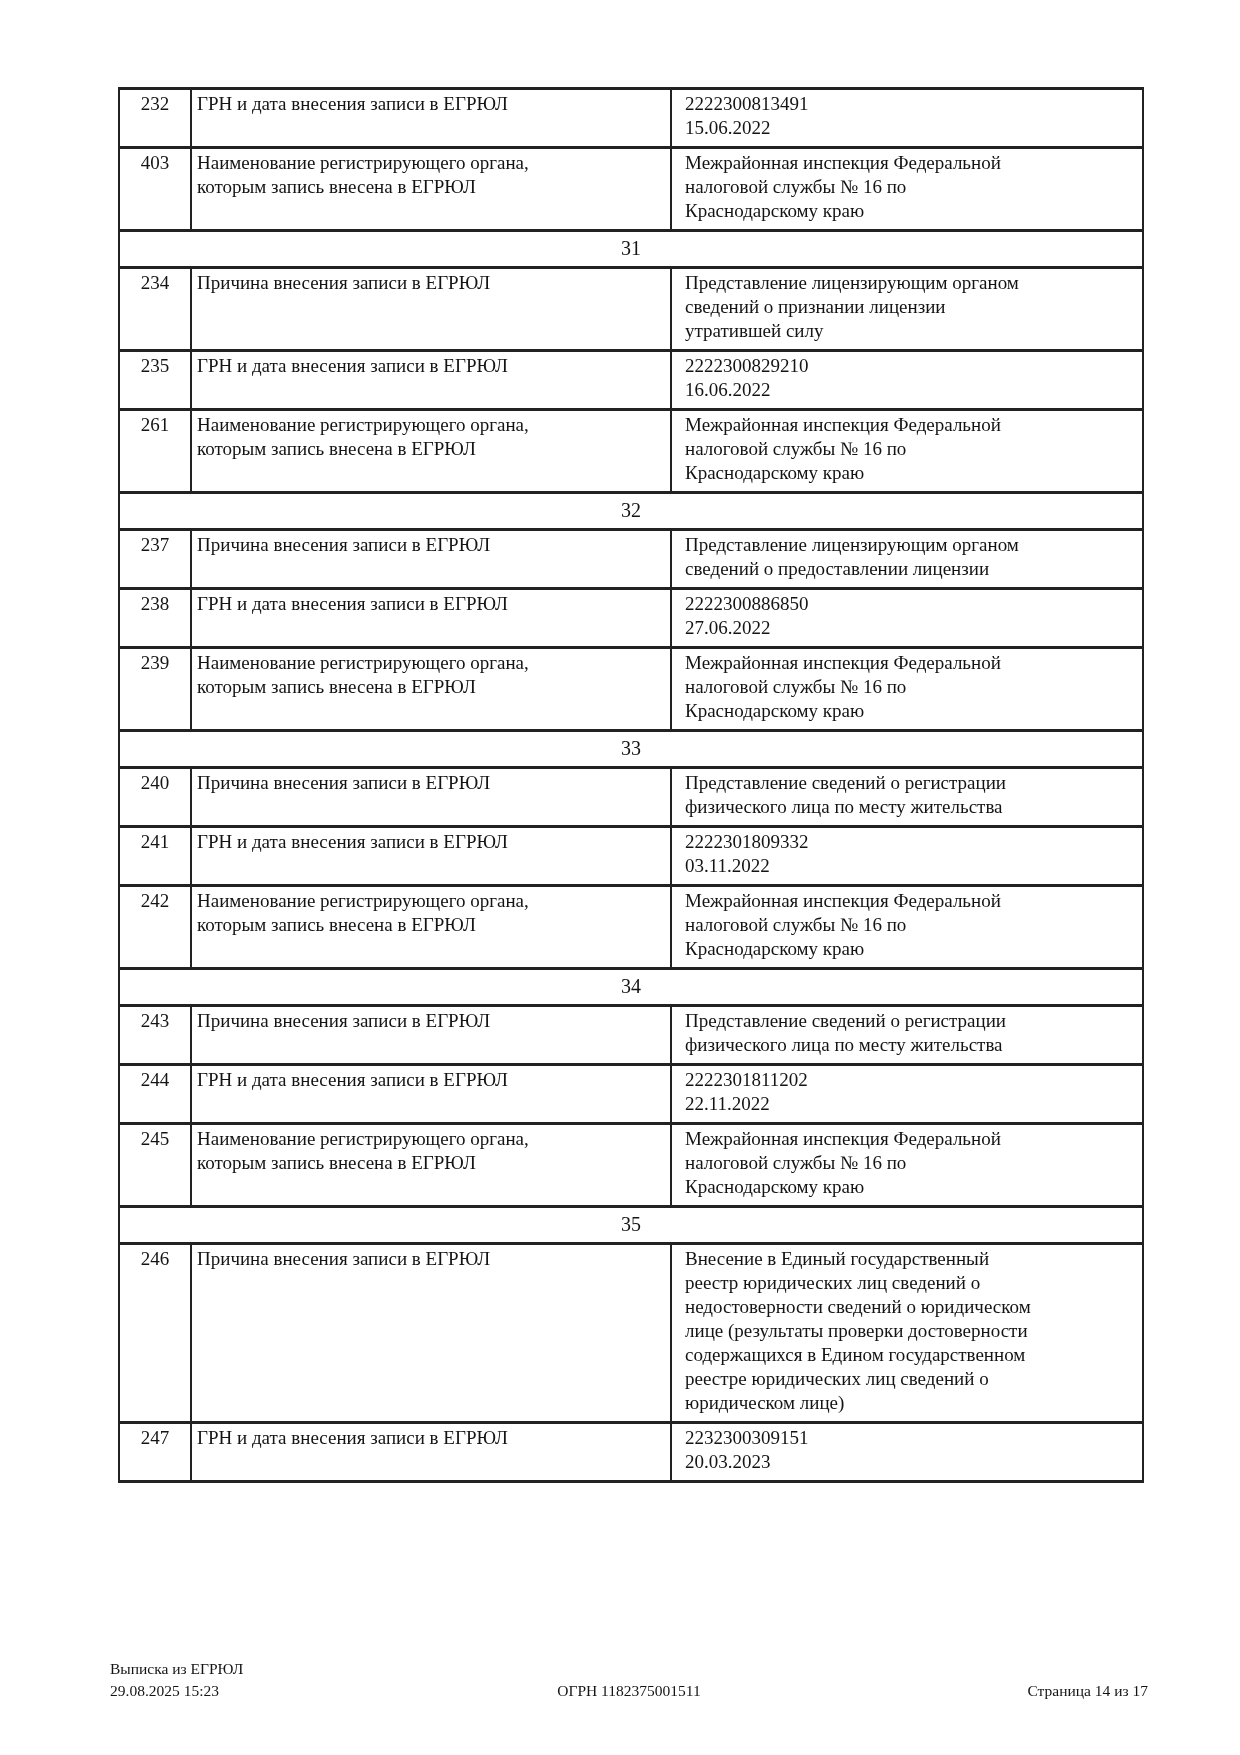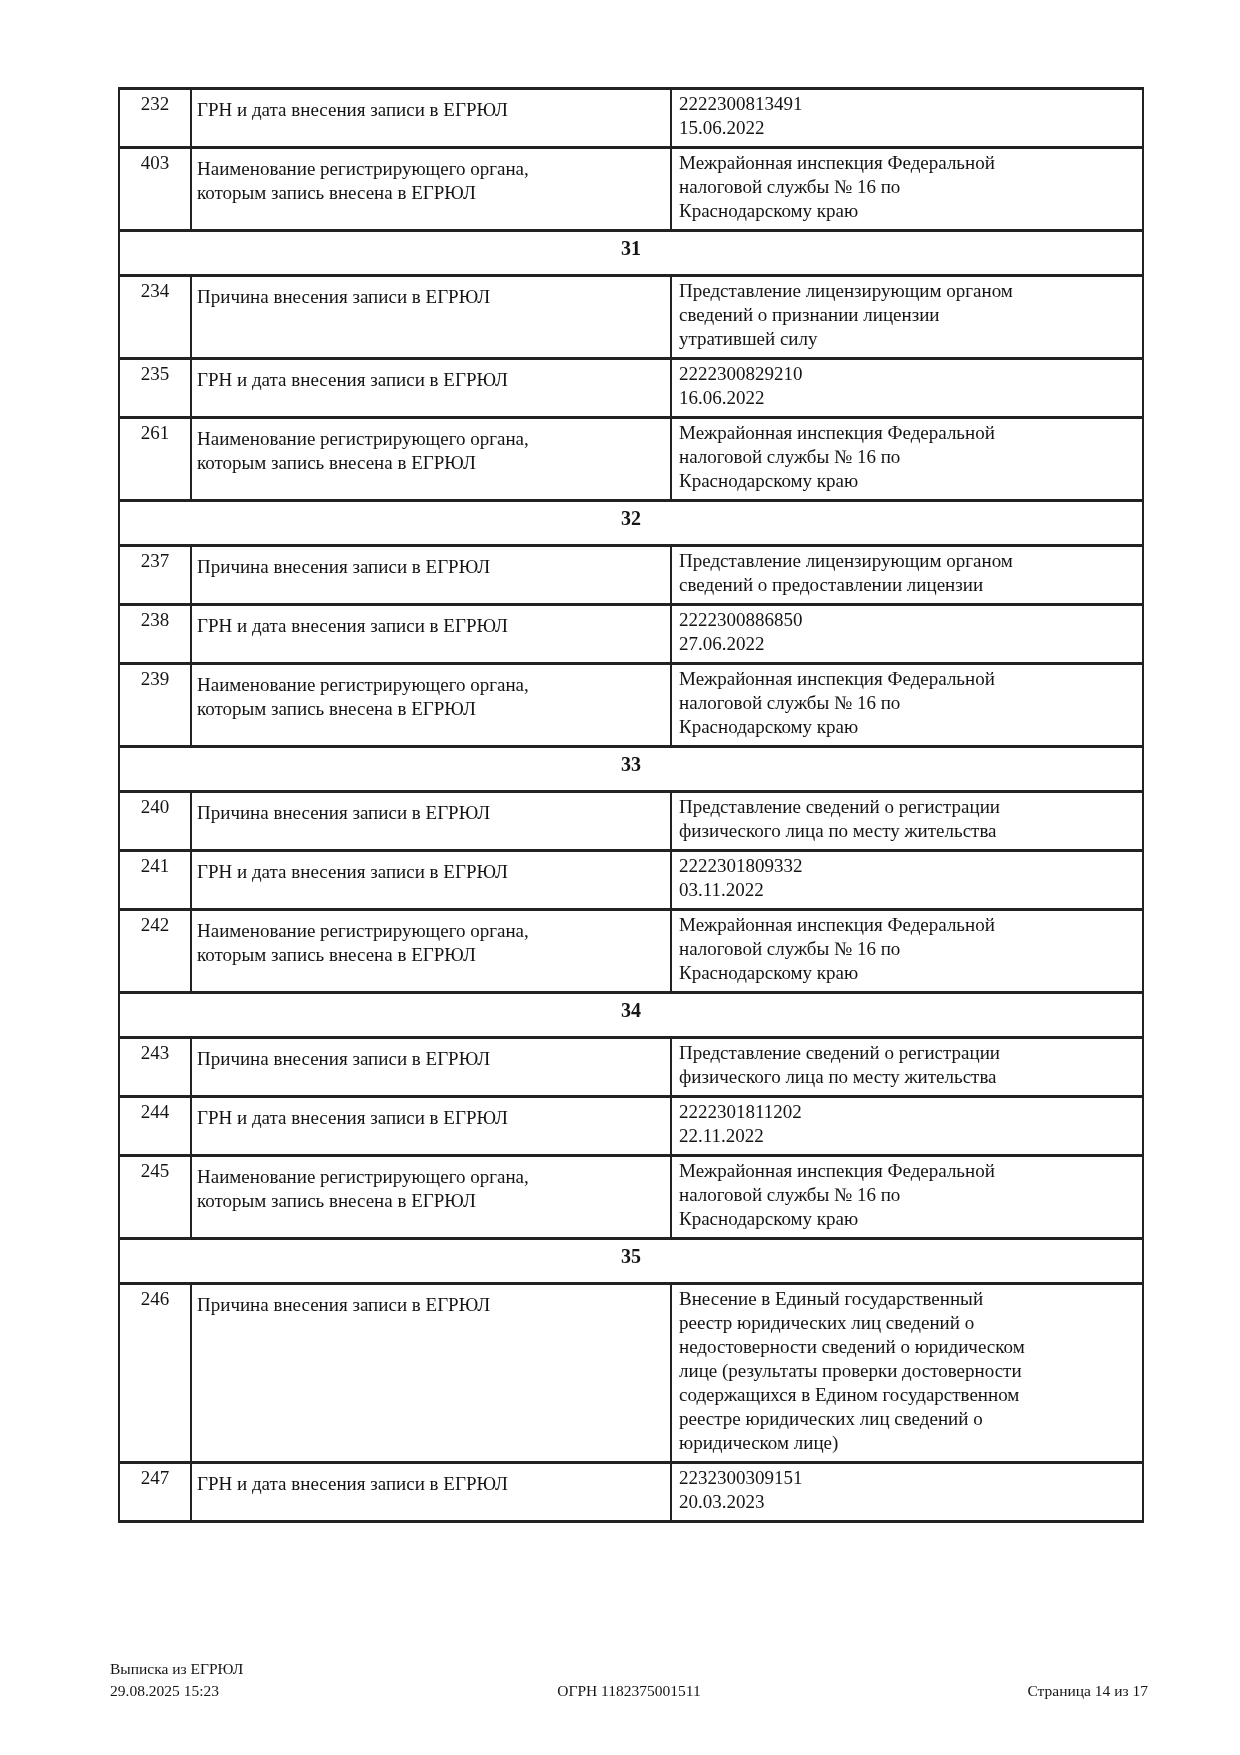--- a/index.html
+++ b/index.html
@@ -29,32 +29,32 @@
     vertical-align: top;
     white-space: pre-line;
     word-wrap: break-word;
     margin-top: 24px;
   }
   td.row-number-cell {
     text-align: center;
     padding: 2px 6px 6px 6px;
   }
   td.field-name-cell {
-    padding: 8px 8px 6px 5px;
+    padding: 2px 8px 6px 5px;
     border-radius: 19px;
   }
   td.field-value-cell {
-    padding: 2px 8px 6px 7px;
+    padding: 2px 8px 6px 13px;
     border-radius: 20px;
   }
   td.section-cell {
     text-align: center;
-    font-weight: bold;
+    font-weight: normal;
     font-size: 20px;
-    padding: 4px 0 14px 0;
+    padding: 4px 0 6px 0;
     white-space: normal;
   }
   .page-footer {
     position: absolute;
     left: 110px;
     right: 92px;
     top: 1658px;
     height: 50px;
     font-size: 15.5px;
     line-height: 22px;

